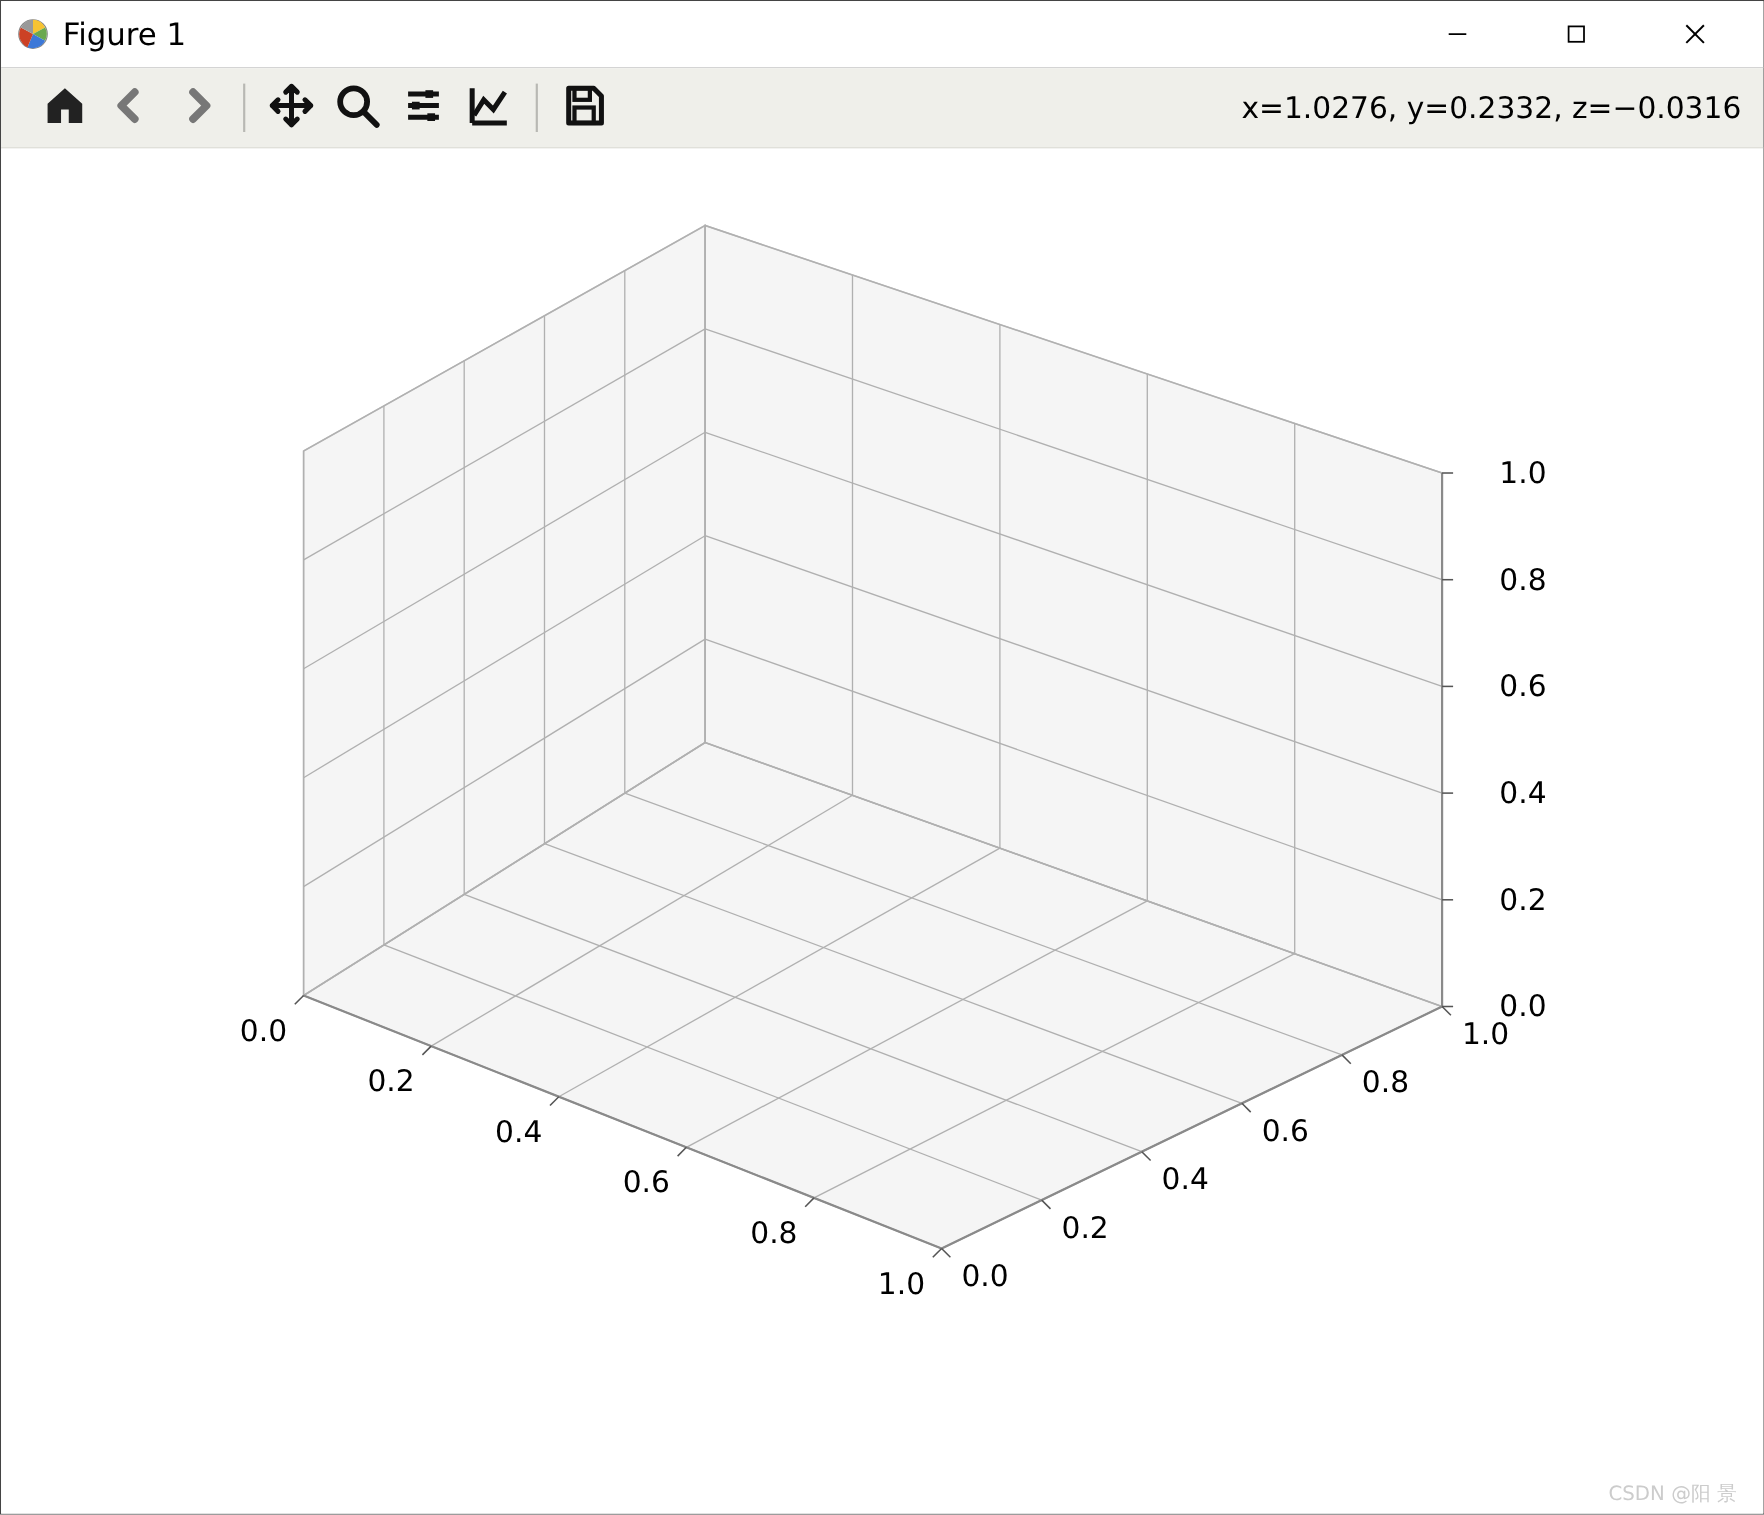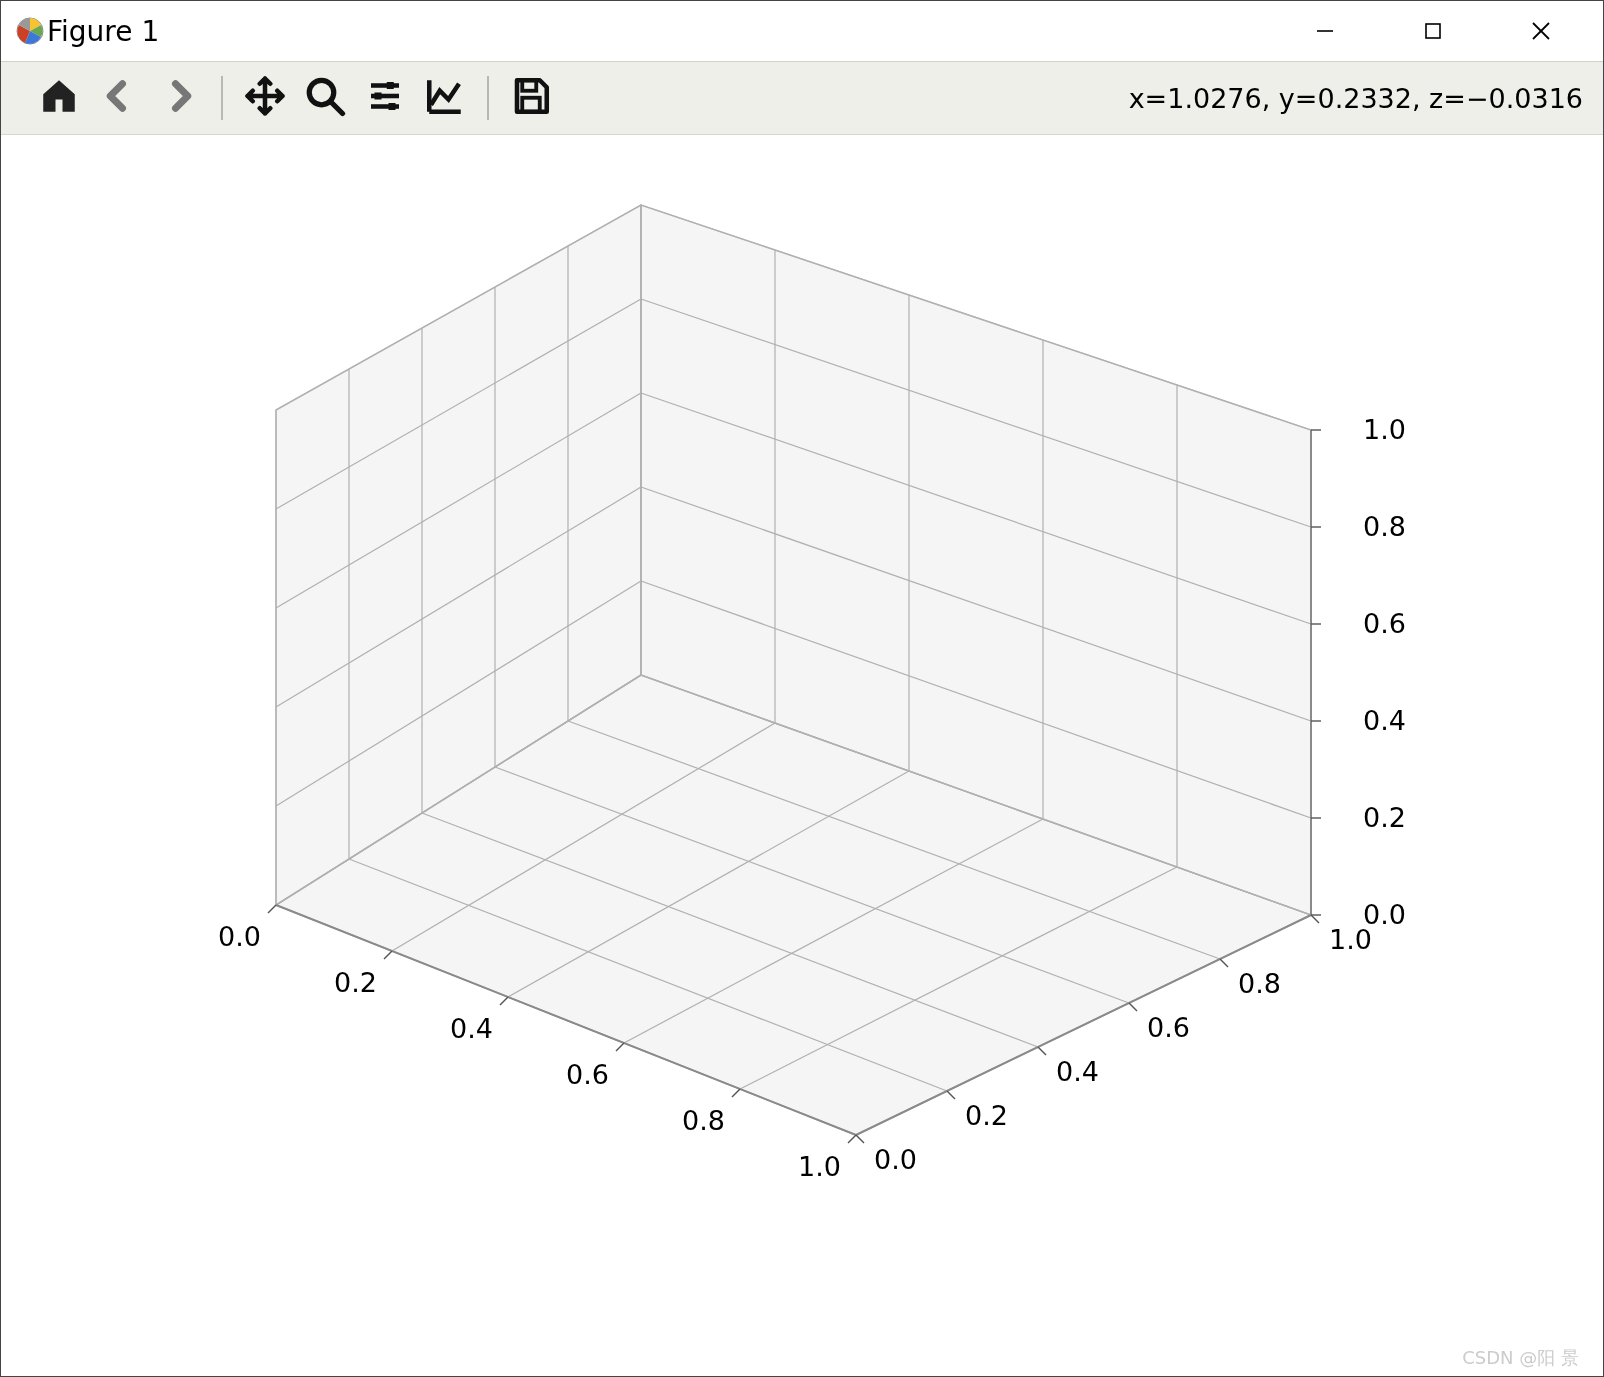--- a/index.html
+++ b/index.html
@@ -28,21 +28,21 @@
     padding: 0 8px 0 14px;
     background: #fff;
     border-bottom: 1px solid #d0d0d0;
   }
   .app-icon {
     width: 30px;
     height: 30px;
     position: relative;
   }
   .title-text {
-    margin-left: 2px;
+    margin-left: 12px;
     font-size: 28px;
     color: #000;
   }
   .titlebar-spacer { flex: 1; }
   .win-controls {
     display: flex;
     align-items: center;
   }
   .win-btn {
     width: 108px;

